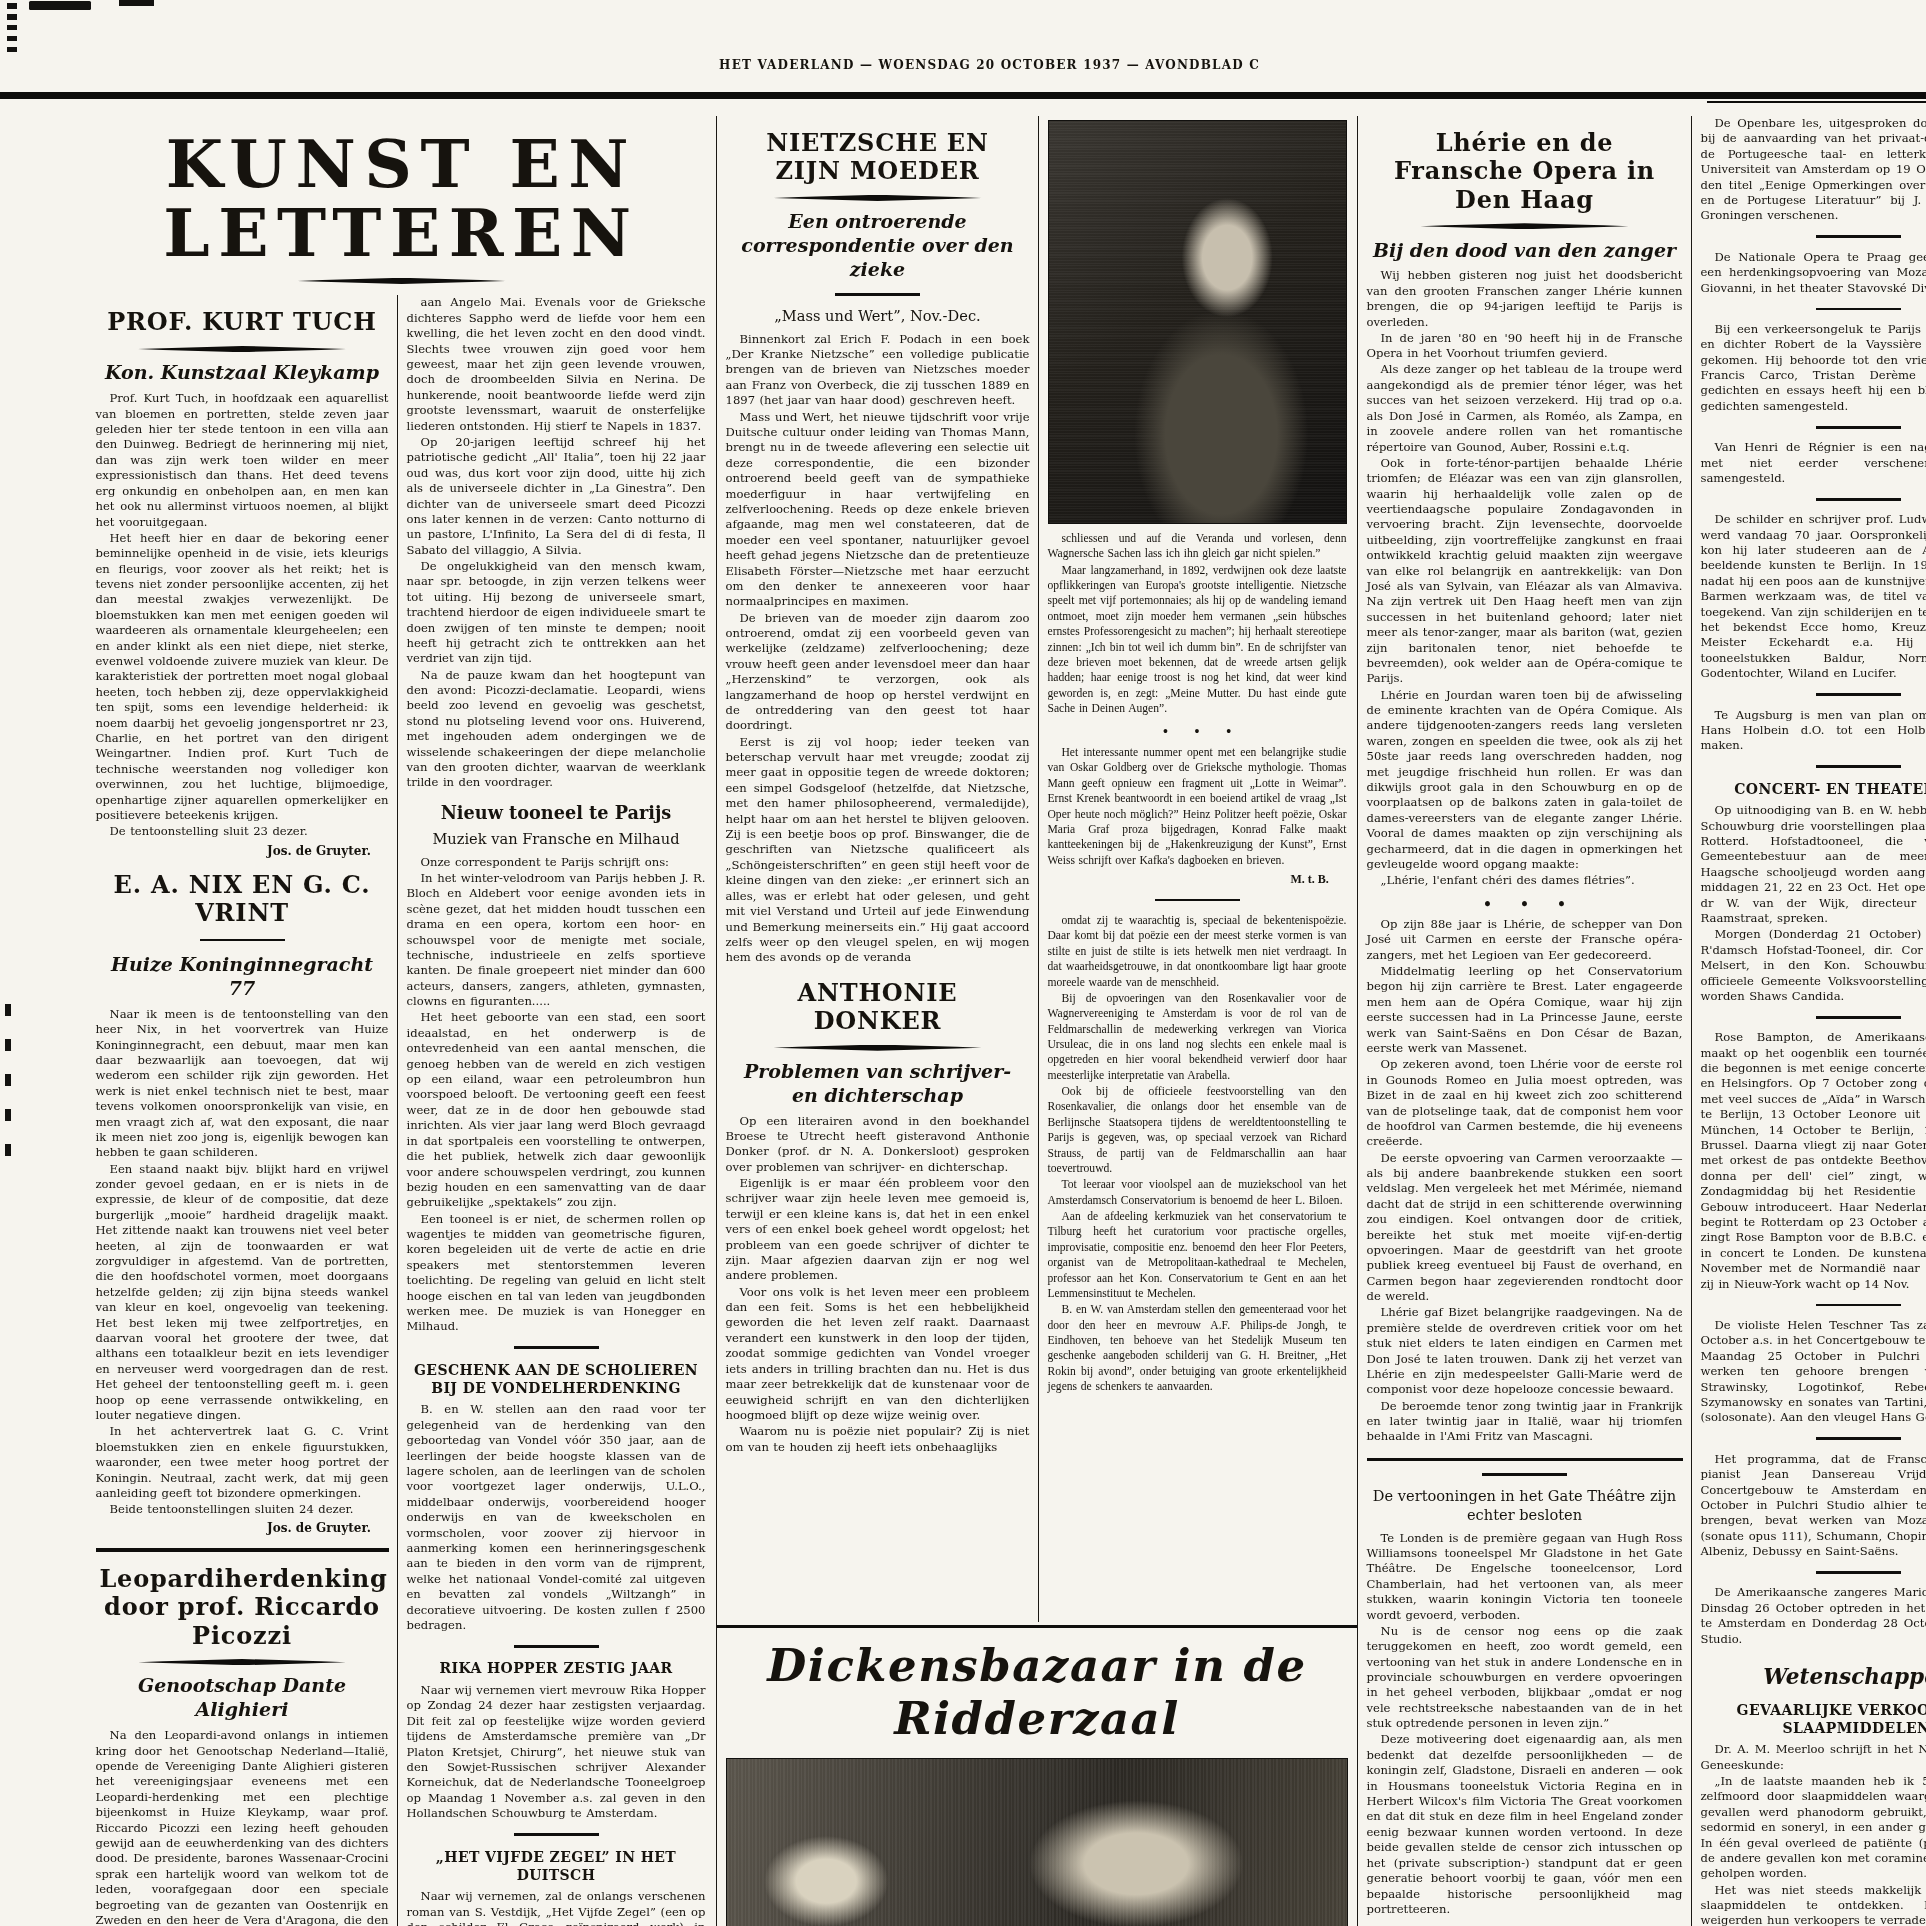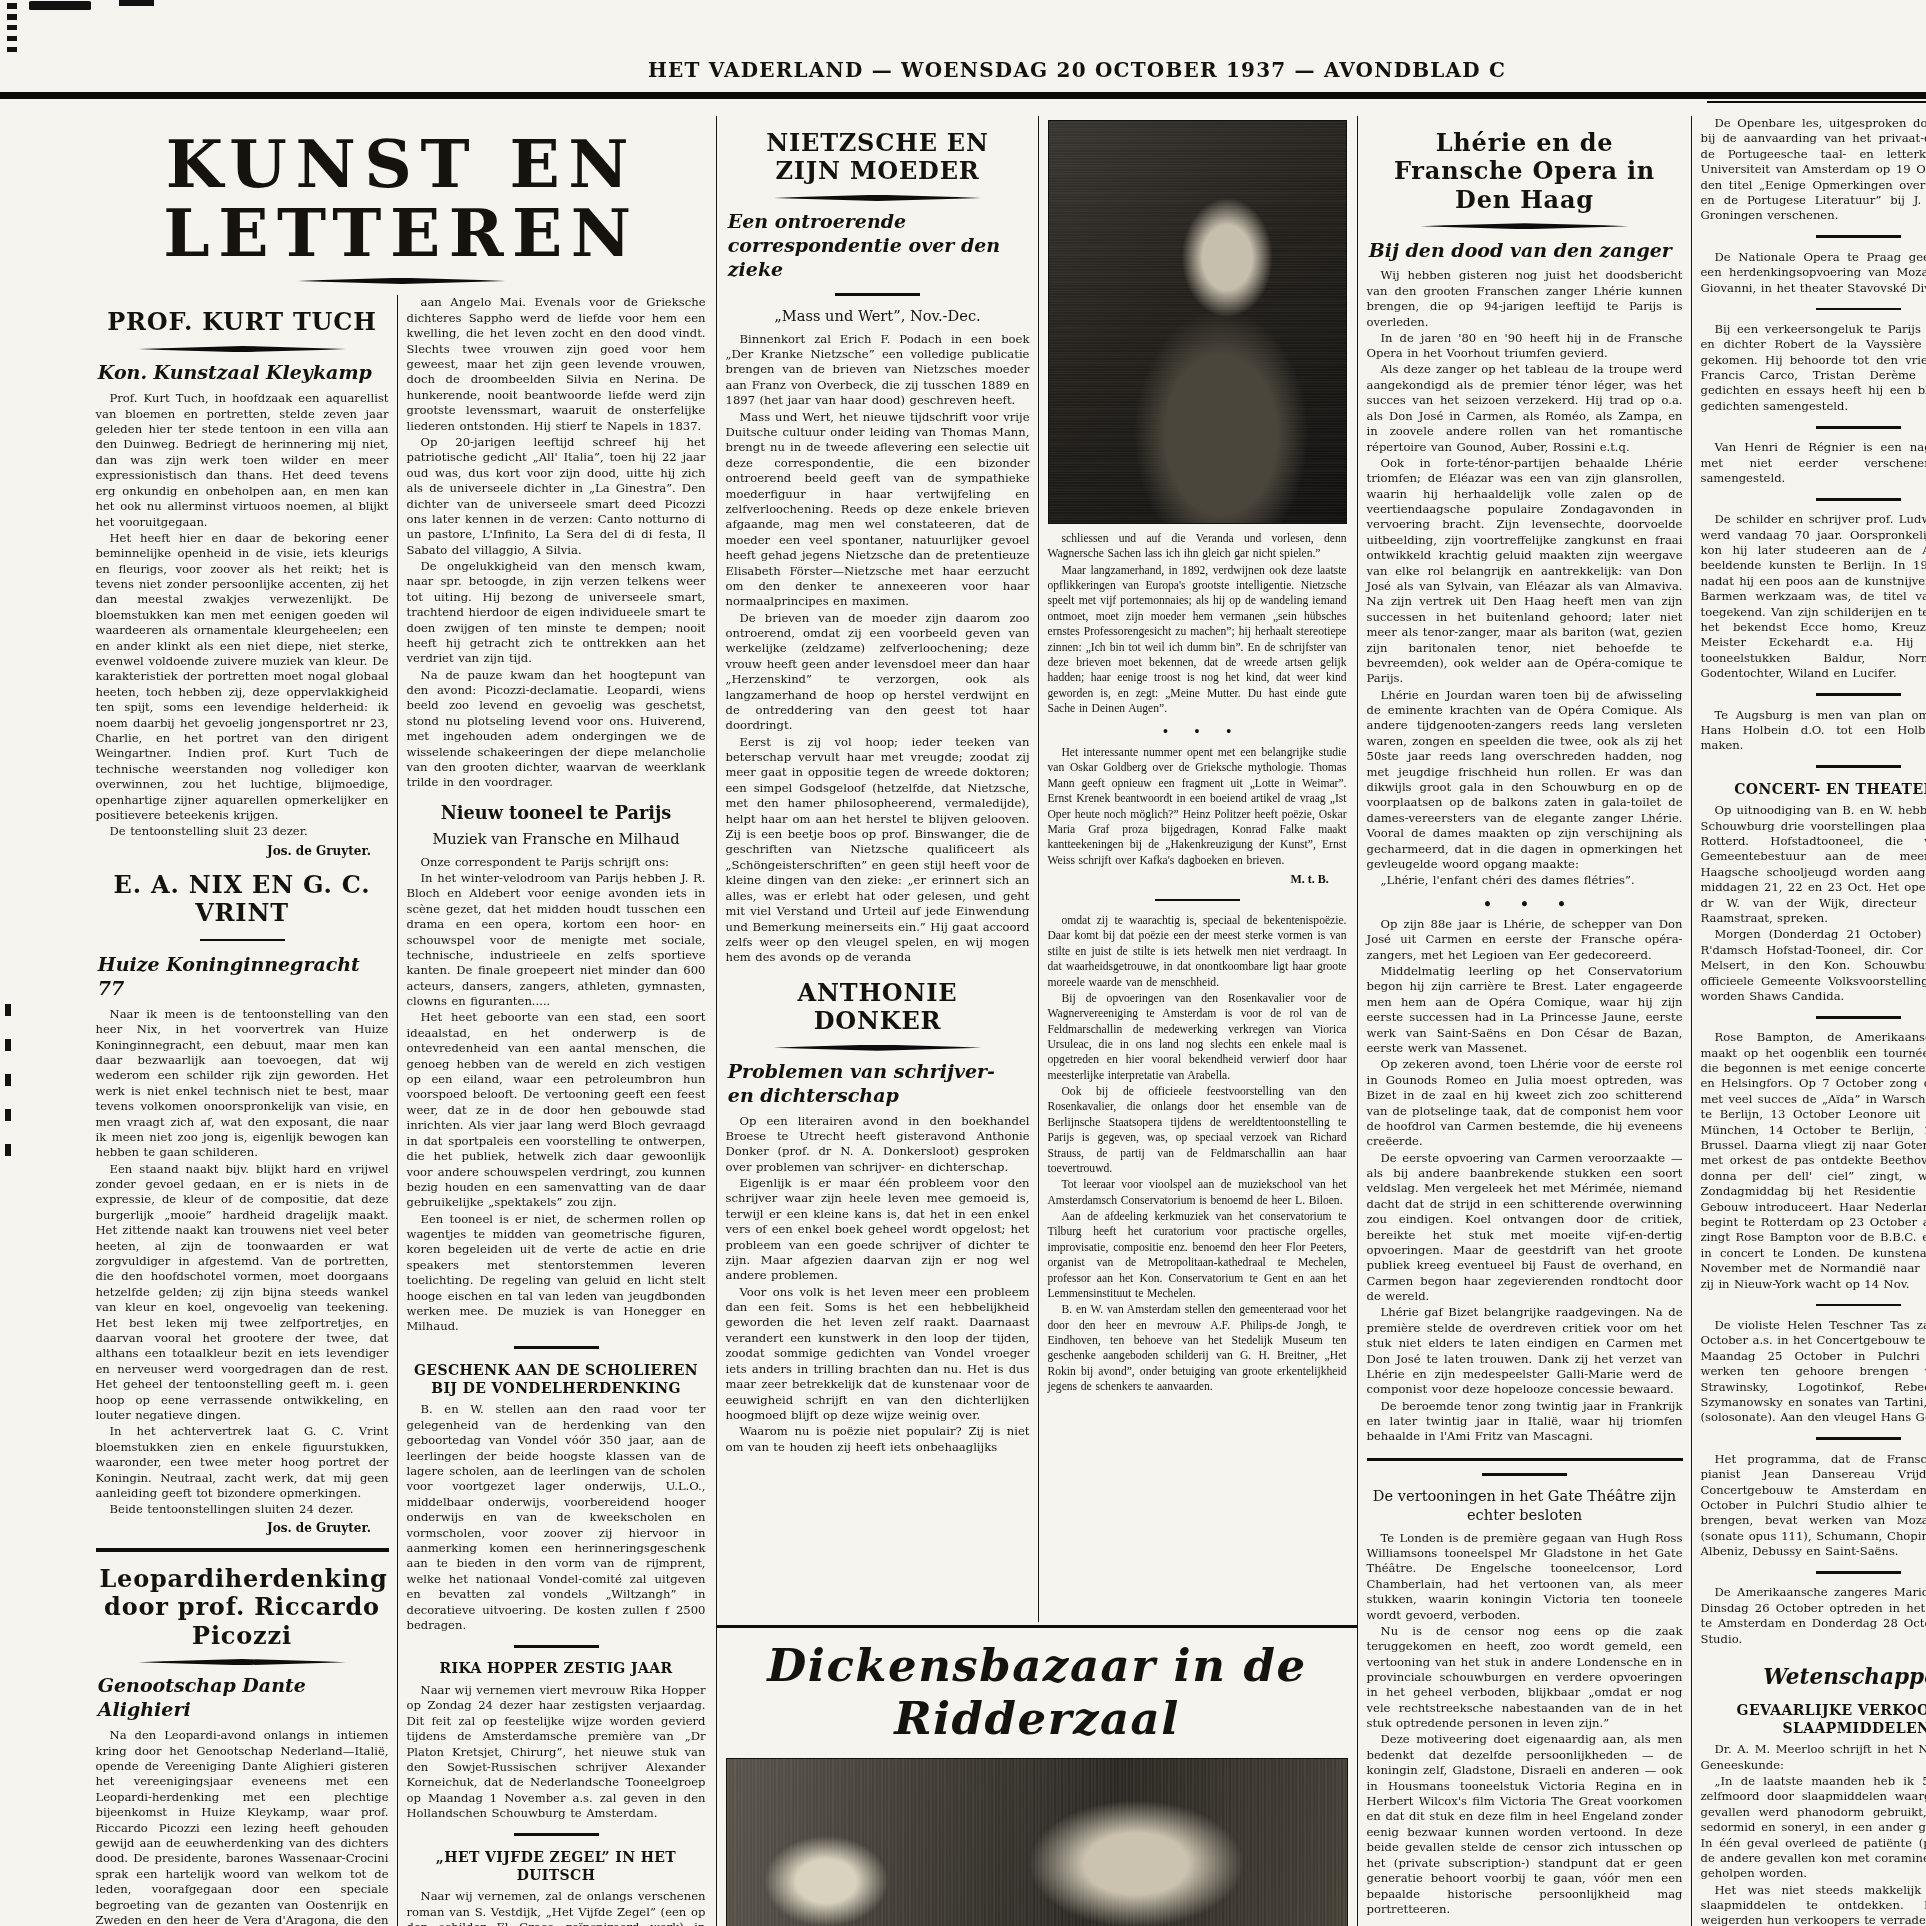--- a/index.html
+++ b/index.html
@@ -1,20 +1,20 @@
 <!DOCTYPE html>
 <html style="font-size:6.2px"><head>
 <meta charset="utf-8">
 <title>HET VADERLAND  —  WOENSDAG 20 OCTOBER 1937  —  AVONDBLAD C</title>
 <style>
   html,body{margin:0;padding:0;}
   body{width:2129px;height:2610px;background:#f5f3ec;font-family:"DejaVu Serif","Liberation Serif",serif;color:#16130e;}
   .page{position:relative;width:2129px;height:2610px;overflow:hidden;background:#f6f4ee;}
   
-  .masthead{position:absolute;top:58px;left:648px;width:763px;text-align:center;font-weight:bold;font-size:20px;letter-spacing:1.2px;white-space:nowrap;}
+  .masthead{position:absolute;top:58px;left:608px;width:763px;text-align:center;font-weight:bold;font-size:12px;letter-spacing:1.2px;white-space:nowrap;}
   .toprule{position:absolute;top:92px;left:0;width:2129px;height:7px;background:#0d0c0a;}
   .toprule2{position:absolute;top:101px;left:1707px;width:422px;height:2.3px;background:#0d0c0a;}
   
   .artifact{position:absolute;background:#131210;}
   
   .content{position:absolute;top:116px;left:87px;display:flex;align-items:flex-start;}
   .vline{border-left:1.5px solid #1b1814;}
   .txtcol{padding:0 8.5px;box-sizing:border-box;overflow:hidden;}
   #group-ab{width:629px;}
   #group-cd{width:640px;}
@@ -24,21 +24,21 @@
   .colA{width:310px;height:2292px;}
   .colB{width:317px;height:2292px;border-left:1.5px solid #1b1814;}
   .colC{width:321px;height:1506px;}
   .colD{width:317px;height:1506px;border-left:1.5px solid #1b1814;font-family:Liberation Serif, serif;}
   
   .banner{padding:14px 0 2.3px;}
   .h-banner{font-size:66px;font-weight:bold;text-align:center;letter-spacing:8.5px;line-height:1.05;}
   .banner-diamond{margin-top:15.4px;}
   
   .h-caps-md{font-size:24px;font-weight:bold;text-align:center;line-height:1.18;letter-spacing:0.8px;margin:13px 3.9px 3.1px;}
-  .h-ital-md{font-size:19px;font-style:italic;font-weight:bold;text-align:left;line-height:1.25;margin:8.5px 2.3px 6.2px;}
+  .h-ital-md{font-size:19px;font-style:italic;font-weight:bold;text-align:center;line-height:1.25;margin:8.5px 2.3px 6.2px;}
   .h-bold-sm{font-size:14.6px;font-weight:normal;text-align:center;line-height:1.3;margin:7px 1.5px 5.4px;}
   .h-caps-sm{font-size:14px;font-weight:bold;text-align:center;letter-spacing:0.4px;line-height:1.3;margin:11.6px 1.5px 5.4px;}
   .h-title-b{font-size:17.7px;font-weight:bold;text-align:center;margin:11.6px 1.5px 2.3px;}
   .h-ital-huge{font-size:45px;font-style:italic;font-weight:bold;text-align:center;letter-spacing:1.5px;margin:10.8px 0 13px;}
   .wetens{font-size:21.6px;font-weight:bold;font-style:italic;text-align:center;margin:17px 0 3.1px;}
   
   .p{font-size:11.6px;line-height:15.4px;text-align:justify;text-indent:14px;margin:0 0 0.8px 0;word-spacing:0.8px;}
   .byline{text-align:right;font-weight:bold;font-size:12px;margin:3.9px 17.7px 3.9px 0;}
   
   .sep-line{width:85px;height:2.7px;background:#100f0d;margin:11.6px auto;}

